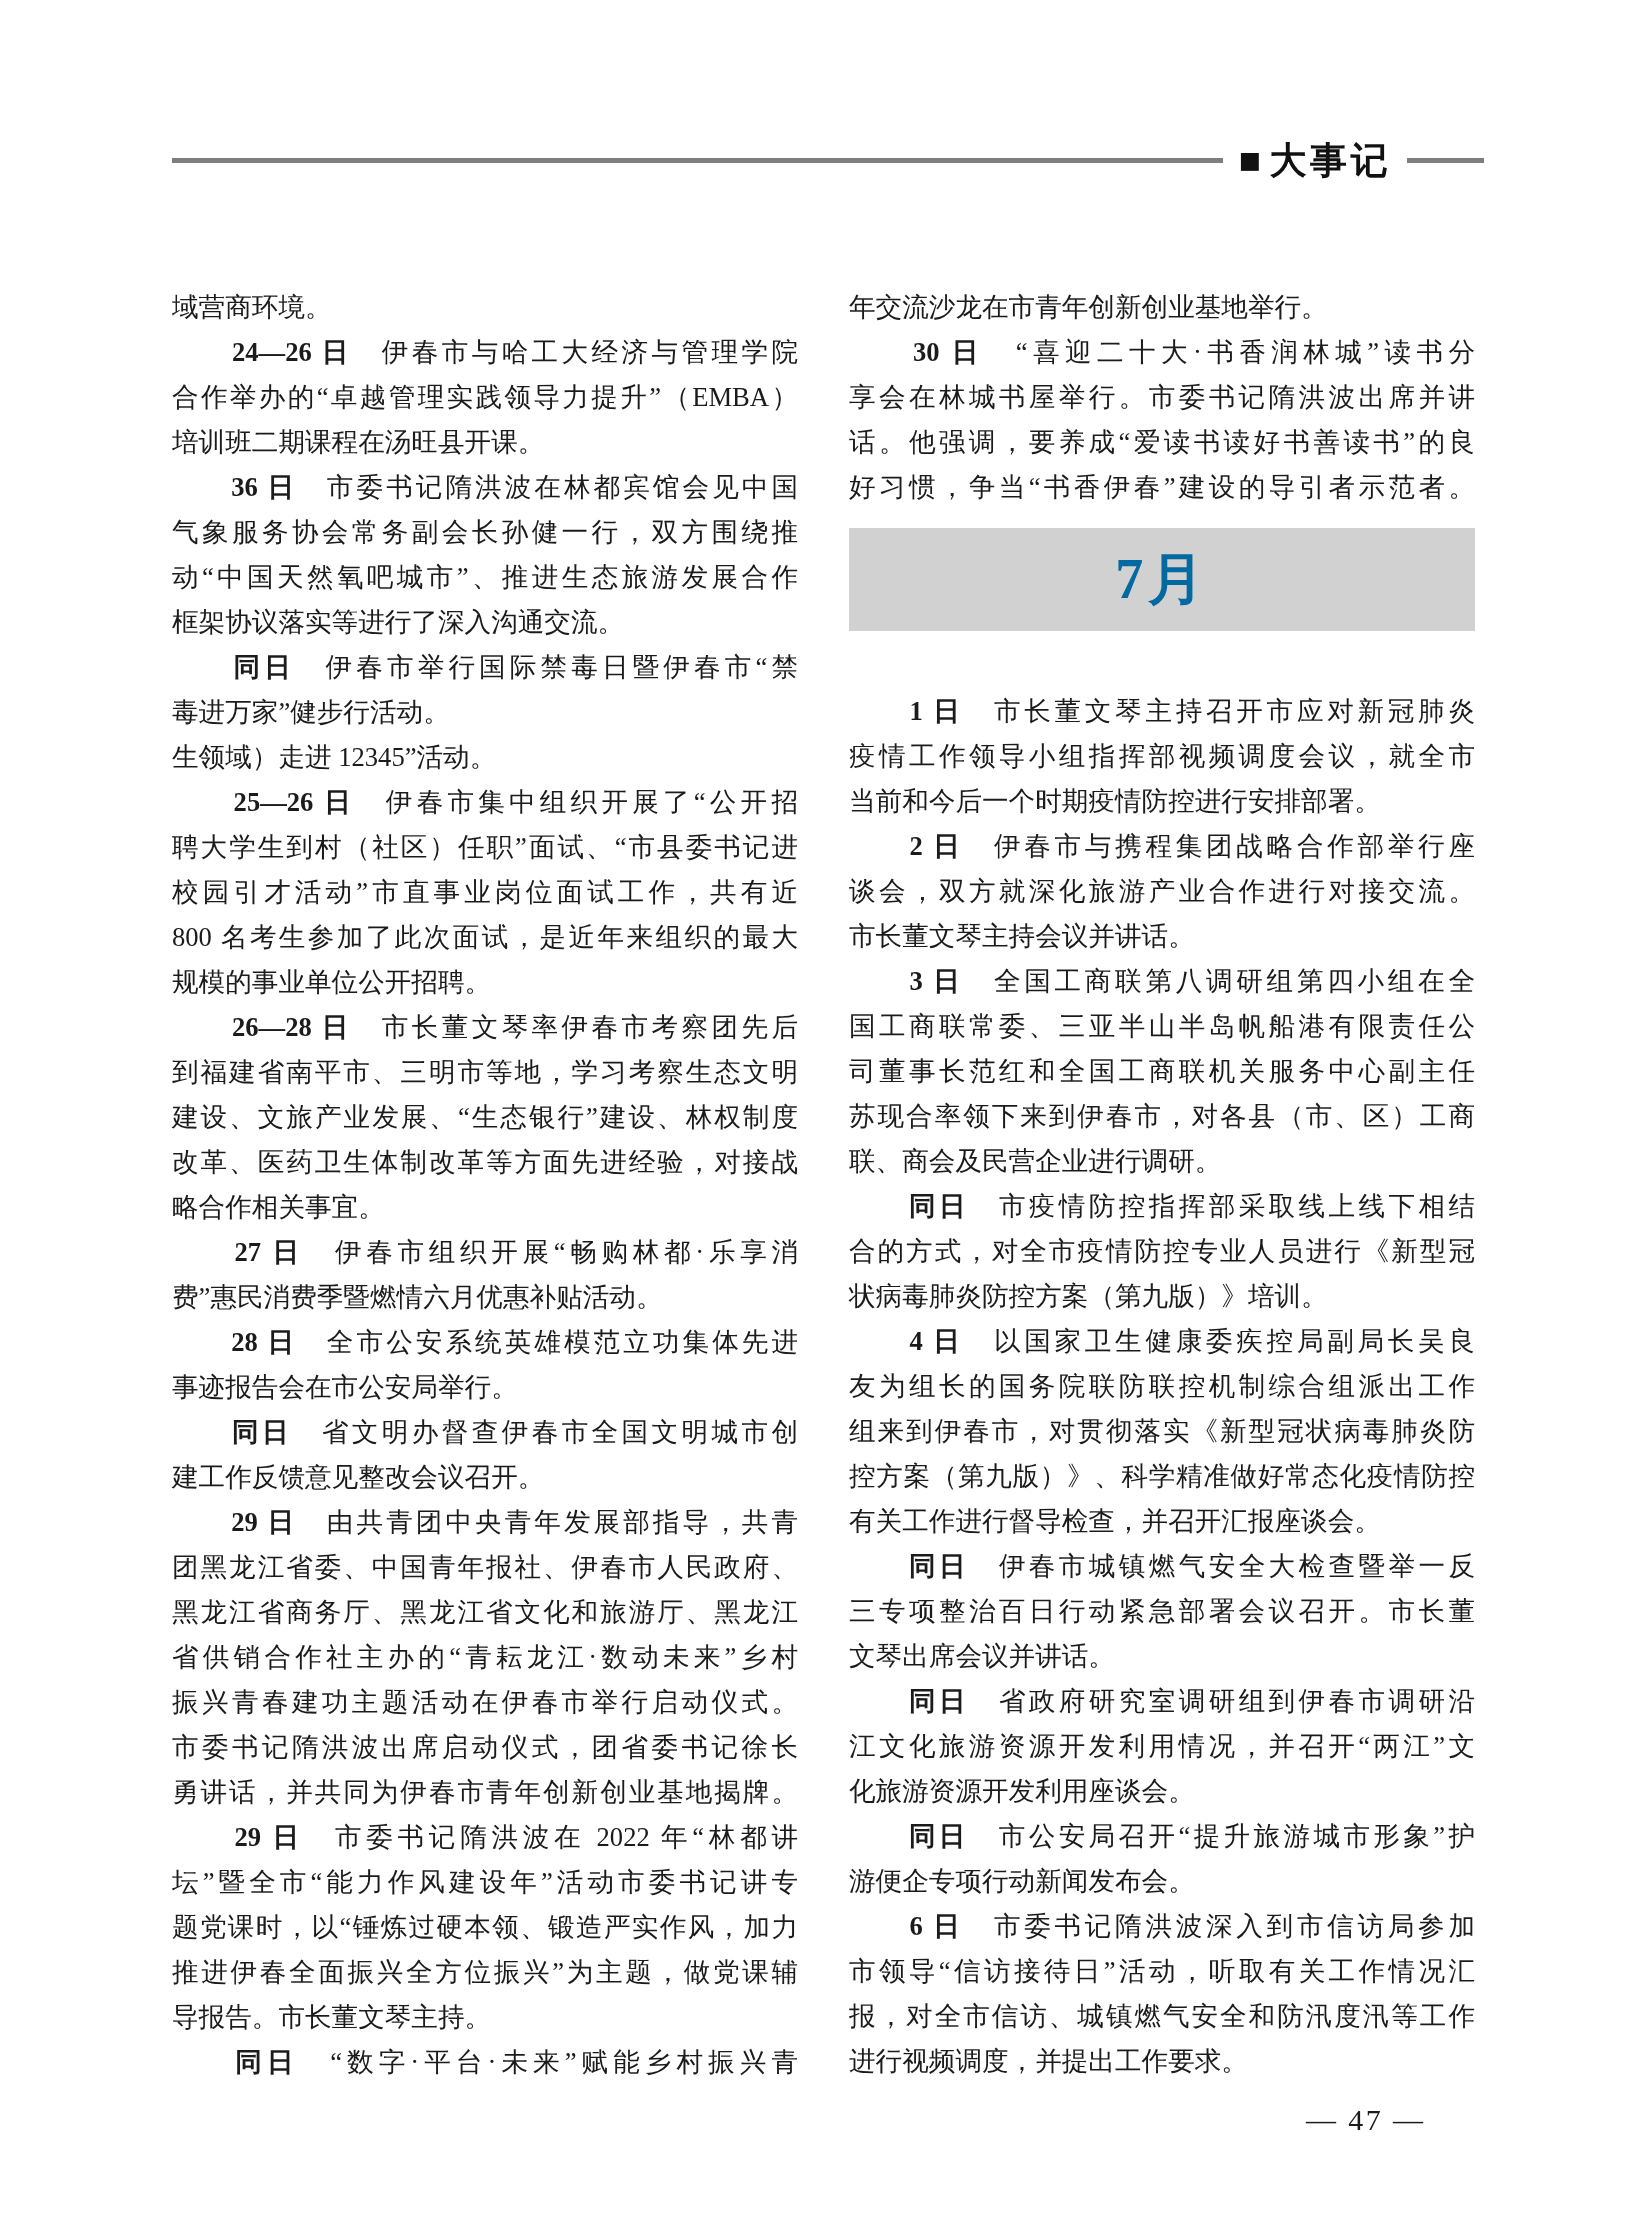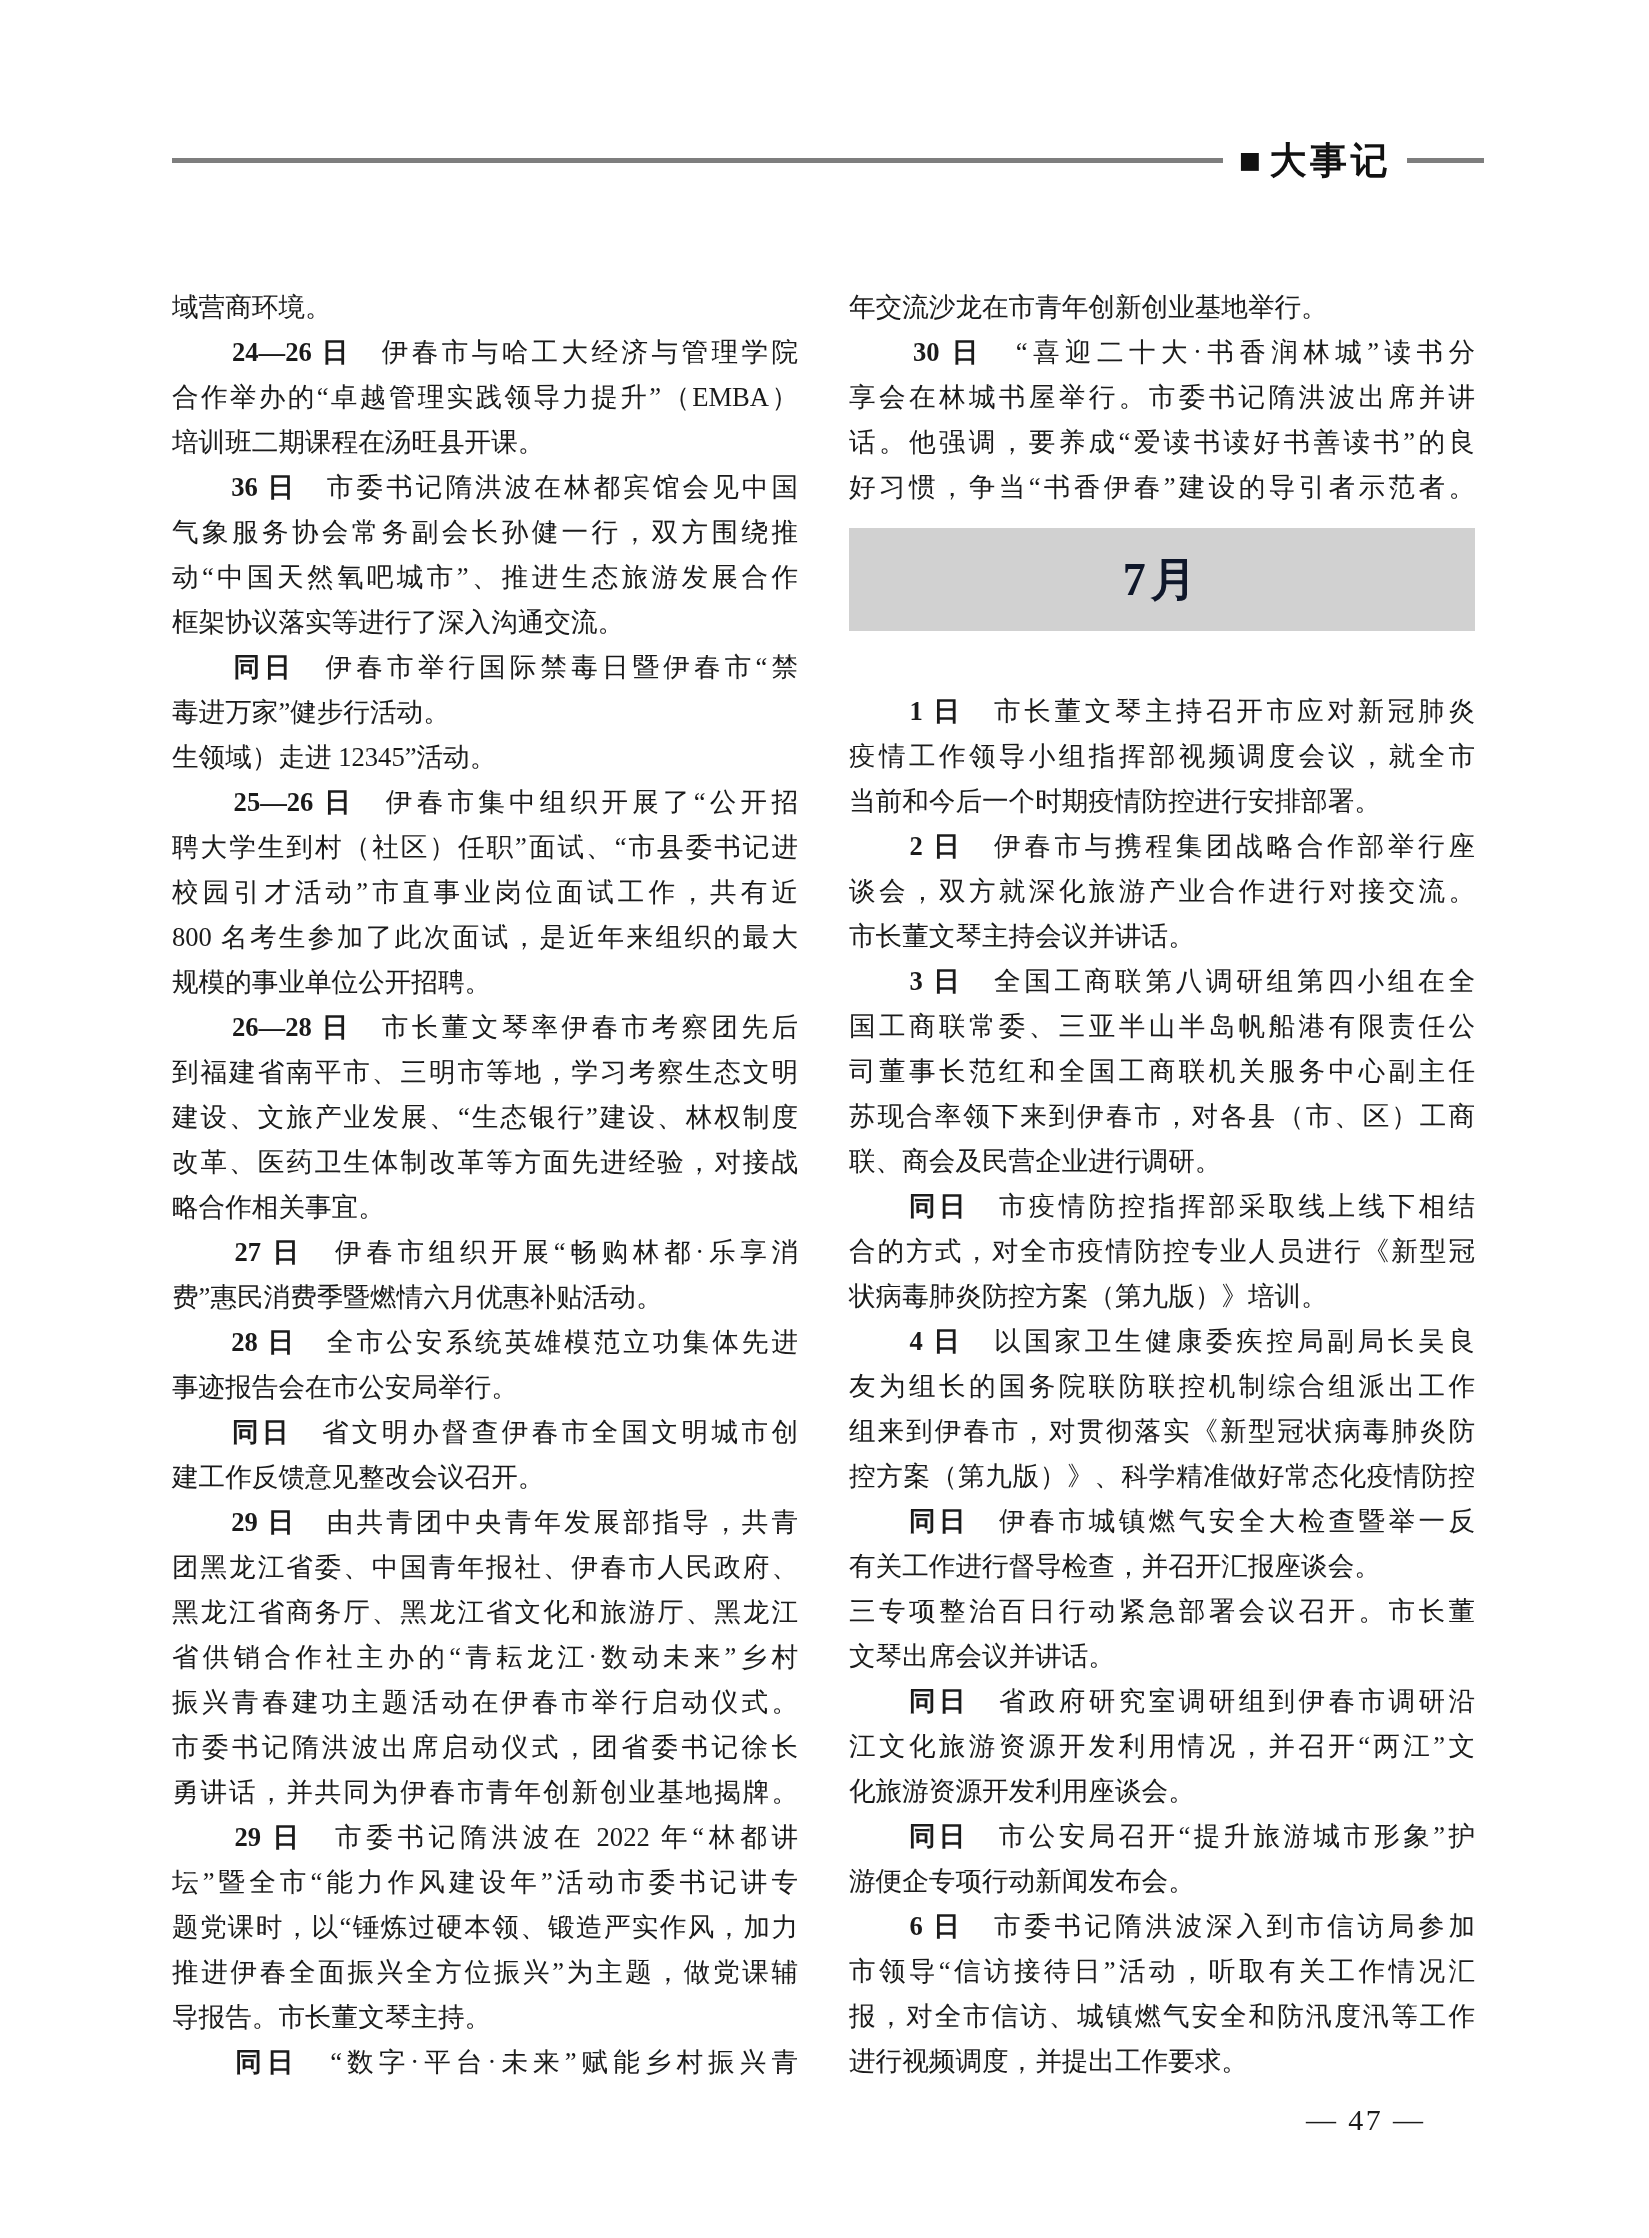--- a/index.html
+++ b/index.html
@@ -27,21 +27,21 @@
     font-size:26.6px;line-height:45px;text-align:left;margin-top:24px;
   }
   .col-left{left:172px;}
   .col-right{left:849px;}
   .line{height:45px;}
   .line.full{text-align:justify;text-align-last:justify;}
   .line b.date{font-weight:bold;}
   .month-box{
     margin:18px 0 58px 0;height:103px;background:#d1d1d1;
     display:flex;align-items:center;justify-content:center;
-    font-size:46px;font-weight:bold;letter-spacing:4.8px;color:#0f172a;
+    font-size:56px;font-weight:bold;letter-spacing:4.8px;color:#0369a1;
   }
   .page-number{
     position:absolute;top:2103px;left:1306px;width:169px;
     text-align:left;font-size:30px;letter-spacing:2.4px;color:#1b1b1b;
     white-space:nowrap;
   }
 </style>
 </head>
 <body>
 
@@ -122,22 +122,22 @@
         <div class="line full">司董事长范红和全国工商联机关服务中心副主任</div>
         <div class="line full">苏现合率领下来到伊春市，对各县（市、区）工商</div>
         <div class="line">联、商会及民营企业进行调研。</div>
         <div class="line full">　　<b class="date">同日</b>　市疫情防控指挥部采取线上线下相结</div>
         <div class="line full">合的方式，对全市疫情防控专业人员进行《新型冠</div>
         <div class="line">状病毒肺炎防控方案（第九版）》培训。</div>
         <div class="line full">　　<b class="date">4 日</b>　以国家卫生健康委疾控局副局长吴良</div>
         <div class="line full">友为组长的国务院联防联控机制综合组派出工作</div>
         <div class="line full">组来到伊春市，对贯彻落实《新型冠状病毒肺炎防</div>
         <div class="line full">控方案（第九版）》、科学精准做好常态化疫情防控</div>
+        <div class="line">有关工作进行督导检查，并召开汇报座谈会。</div>
         <div class="line full">　　<b class="date">同日</b>　伊春市城镇燃气安全大检查暨举一反</div>
-        <div class="line">有关工作进行督导检查，并召开汇报座谈会。</div>
         <div class="line full">三专项整治百日行动紧急部署会议召开。市长董</div>
         <div class="line">文琴出席会议并讲话。</div>
         <div class="line full">　　<b class="date">同日</b>　省政府研究室调研组到伊春市调研沿</div>
         <div class="line full">江文化旅游资源开发利用情况，并召开“两江”文</div>
         <div class="line">化旅游资源开发利用座谈会。</div>
         <div class="line full">　　<b class="date">同日</b>　市公安局召开“提升旅游城市形象”护</div>
         <div class="line">游便企专项行动新闻发布会。</div>
         <div class="line full">　　<b class="date">6 日</b>　市委书记隋洪波深入到市信访局参加</div>
         <div class="line full">市领导“信访接待日”活动，听取有关工作情况汇</div>
         <div class="line full">报，对全市信访、城镇燃气安全和防汛度汛等工作</div>

